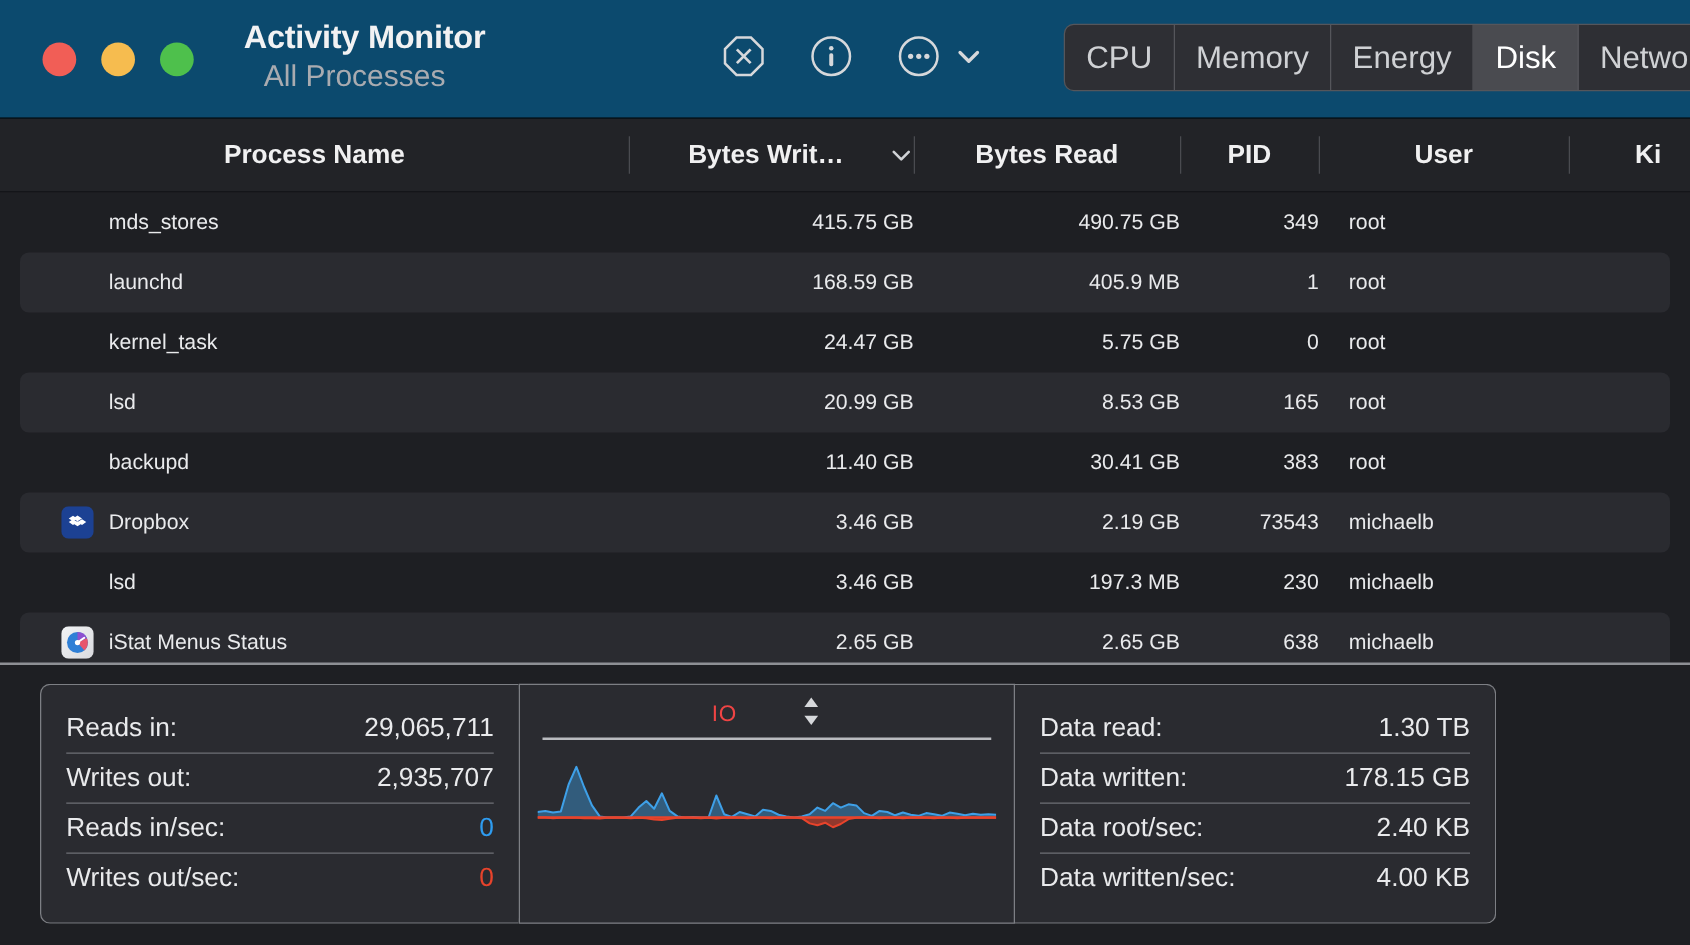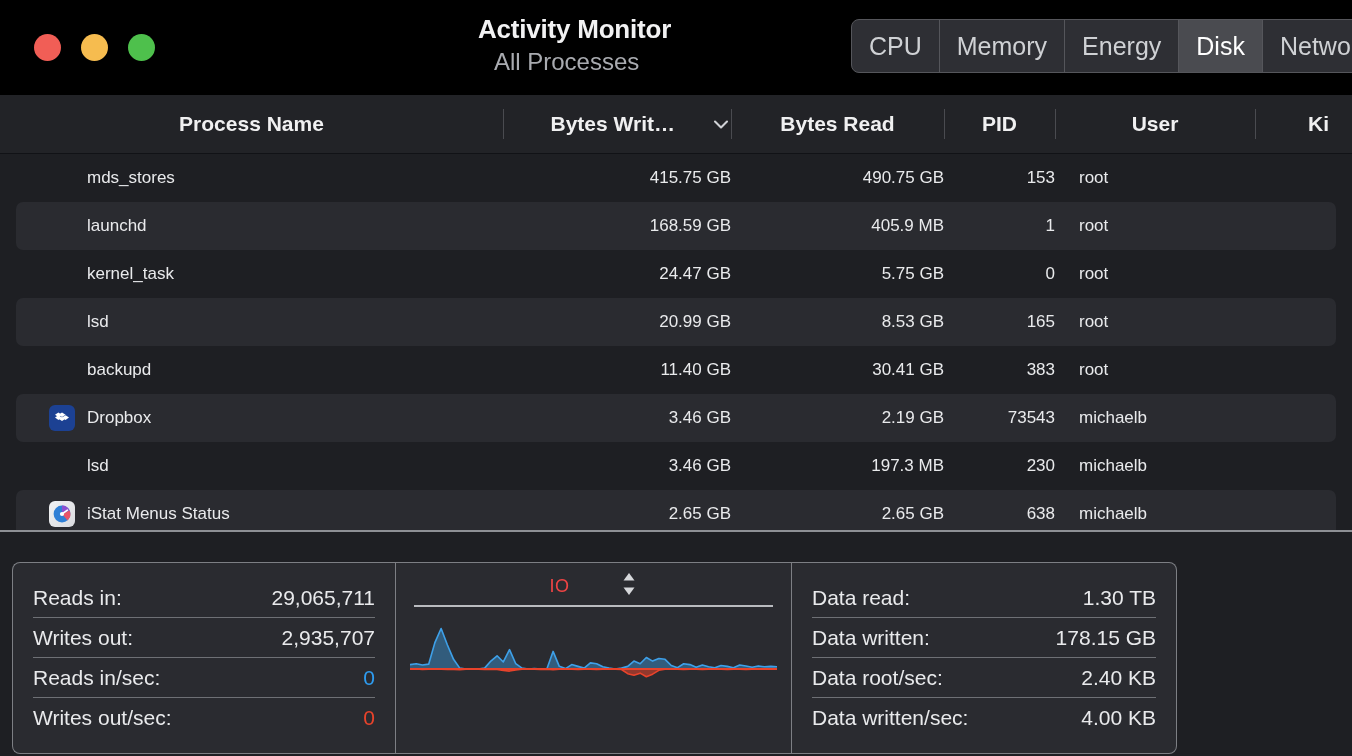--- a/index.html
+++ b/index.html
@@ -8,25 +8,24 @@
     background:#1e1f23;
     font-family:"Liberation Sans", sans-serif;
     overflow:hidden;
     -webkit-font-smoothing:antialiased;
   }
 
   
   .titlebar {
     position:relative;
     height:95px;
-    background:#000000;
+    background:#0c4a6e;
     display:flex;
     align-items:center;
     border-bottom:1px solid #000;
-    justify-content:space-between;
   }
   .traffic-lights {
     display:flex; gap:20px;
     margin-left:34px; margin-right:40px;
   }
   .light { width:27px; height:27px; border-radius:50%; }
   .light.close   { background:#f15e56; }
   .light.min     { background:#f6bc4f; }
   .light.max     { background:#4ec04c; }
 
@@ -130,22 +129,22 @@
   .table-divider {
     position:absolute; left:0; right:0; bottom:0;
     height:2px; background:#8e9095;
   }
 
   
   .footer {
     height:222px;
     background:#1e1f23;
     display:flex;
-    align-items:flex-end;
-    padding:0 12px;
+    align-items:center;
+    padding:0 32px;
     gap:0;
   }
   .panel {
     border:1px solid #7d7f84;
     height:192px;
     display:flex;
     flex-direction:column;
     justify-content:center;
     background:#2a2b30;
   }
@@ -277,21 +276,21 @@
 
 <div class="table-area">
   <div id="rows-container">
       <div class="row">
         <div class="cell-name">
           <span class="icon-spacer"></span>
           <span>mds_stores</span>
         </div>
         <div class="cell-written">415.75 GB</div>
         <div class="cell-read">490.75 GB</div>
-        <div class="cell-pid">153</div>
+        <div class="cell-pid">349</div>
         <div class="cell-user">root</div>
       </div>
       <div class="row alt">
         <div class="cell-name">
           <span class="icon-spacer"></span>
           <span>launchd</span>
         </div>
         <div class="cell-written">168.59 GB</div>
         <div class="cell-read">405.9 MB</div>
         <div class="cell-pid">1</div>

